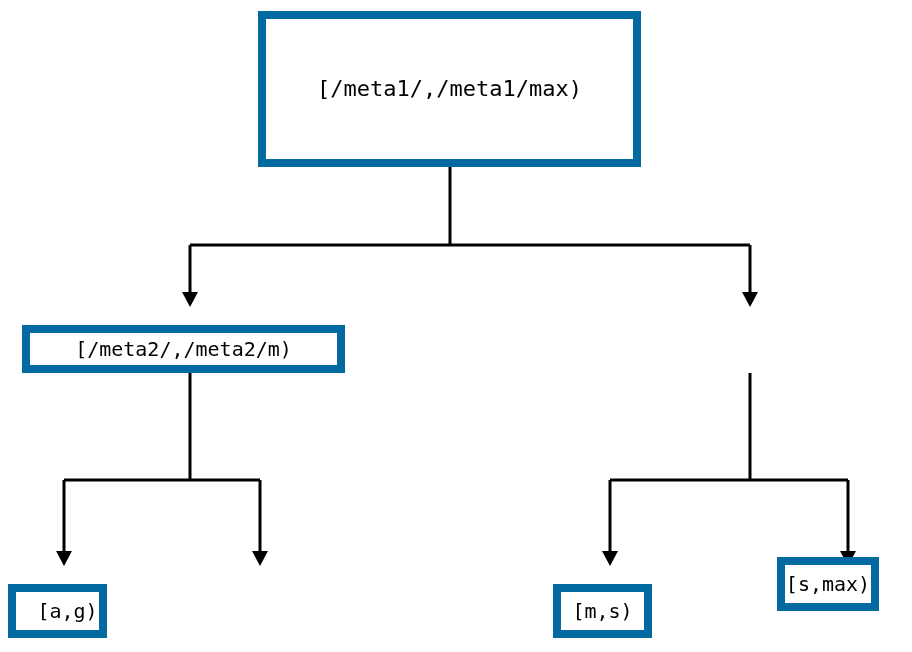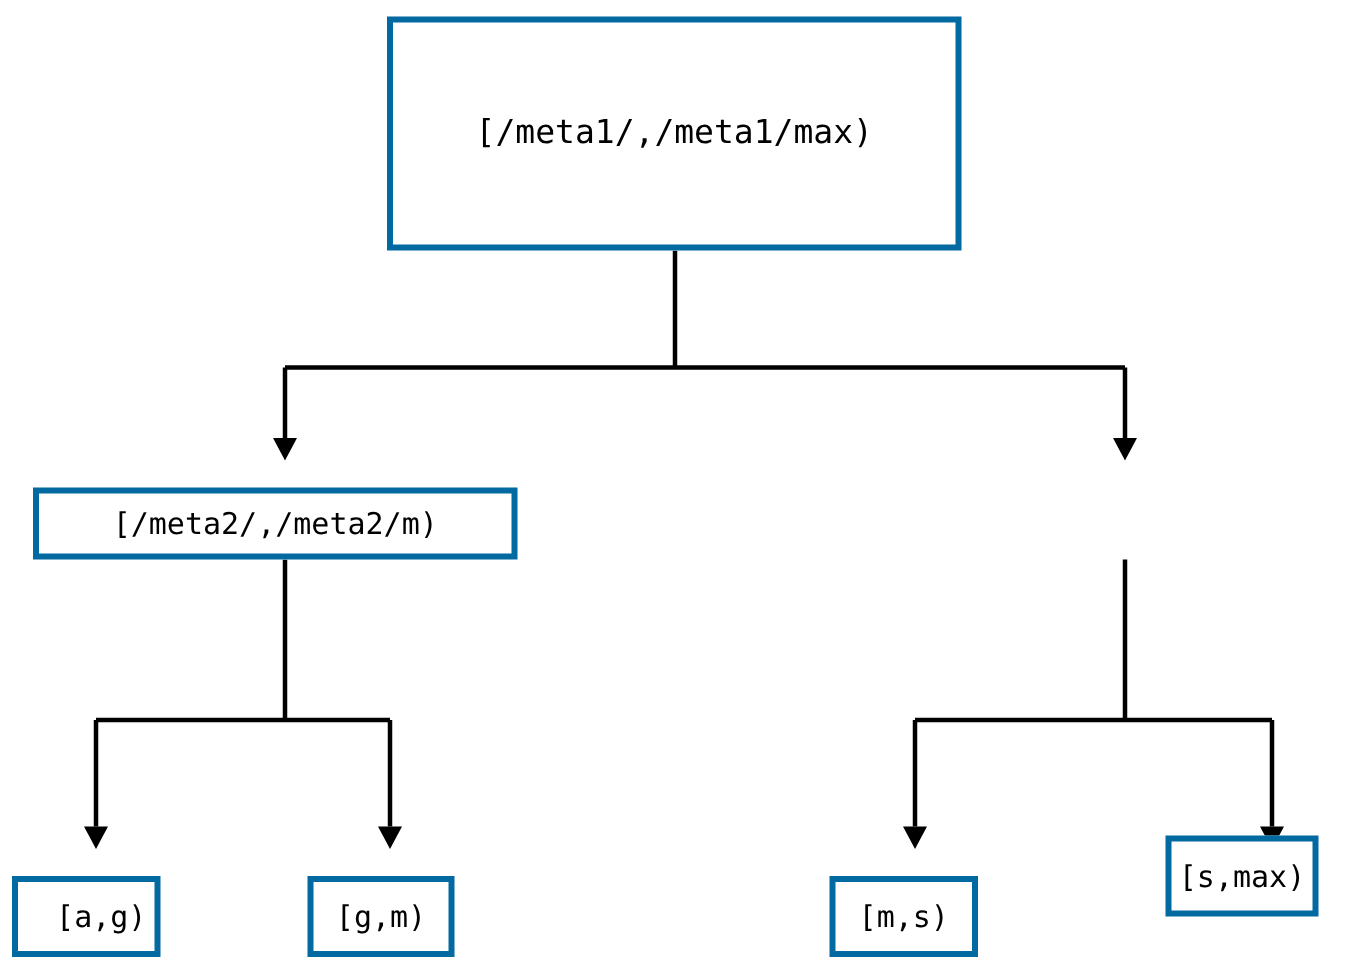--- a/index.html
+++ b/index.html
@@ -24,21 +24,21 @@
   #edge-layer {
     position: absolute;
     left: 0;
     top: 0;
     width: 912px;
     height: 652px;
   }
   .node-box {
     position: absolute;
     box-sizing: border-box;
-    border: 4px solid #0369a1;
+    border: 8px solid #0369a1;
     background: #ffffff;
     display: flex;
     align-items: center;
     justify-content: center;
     text-align: center;
     white-space: pre;
   }
   .node-label {
     display: block;
     line-height: 1;
@@ -94,23 +94,20 @@
 
   <div class="node-box node-mid" style="left:22px; top:325px; width:323px; height:48px;">
     <span class="node-label">[/meta2/,/meta2/m)</span>
   </div>
 
 
   <div class="node-box node-leaf" style="left:8px; top:584px; width:99px; height:54px;padding-left:20px;">
     <span class="node-label">[a,g)</span>
   </div>
 
-  <div class="node-box node-leaf" style="left:205px; top:584px; width:98px; height:54px;">
-    <span class="node-label">[g,m)</span>
-  </div>
 
   <div class="node-box node-leaf" style="left:553px; top:584px; width:99px; height:54px;align-items:center;">
     <span class="node-label">[m,s)</span>
   </div>
 
   <div class="node-box node-leaf" style="left:777px; top:557px; width:102px; height:54px;">
     <span class="node-label">[s,max)</span>
   </div>
 
 </div>

